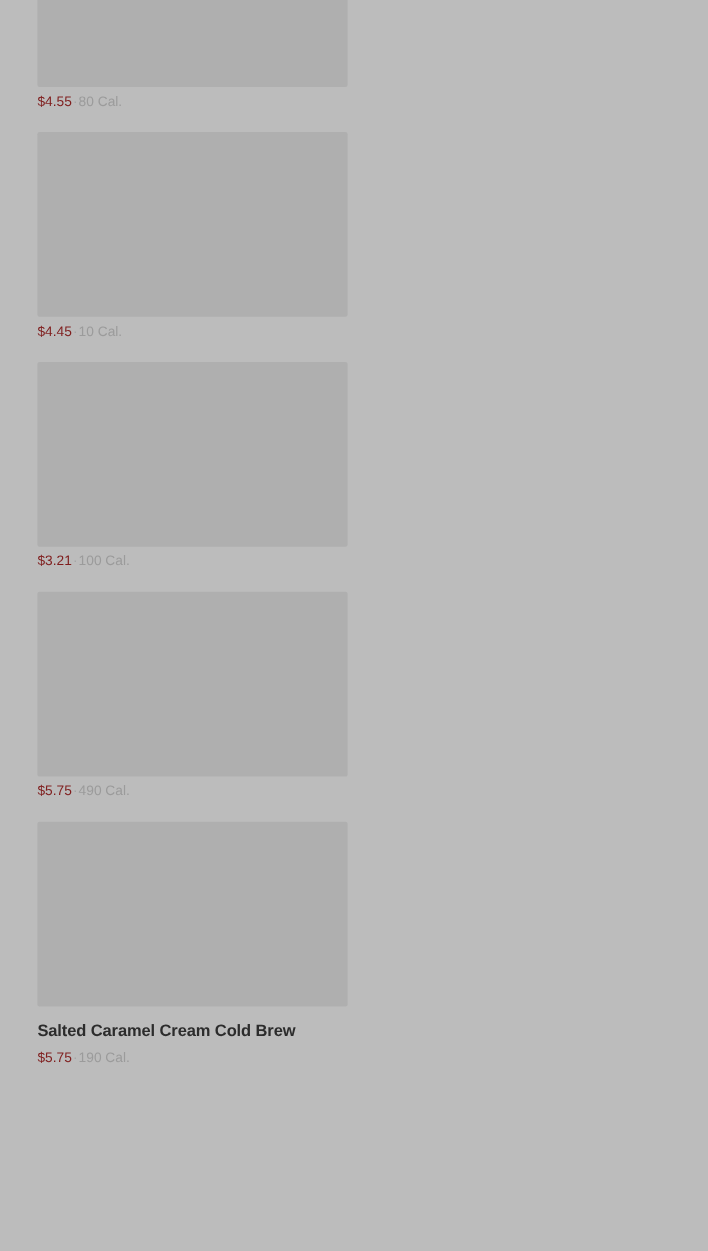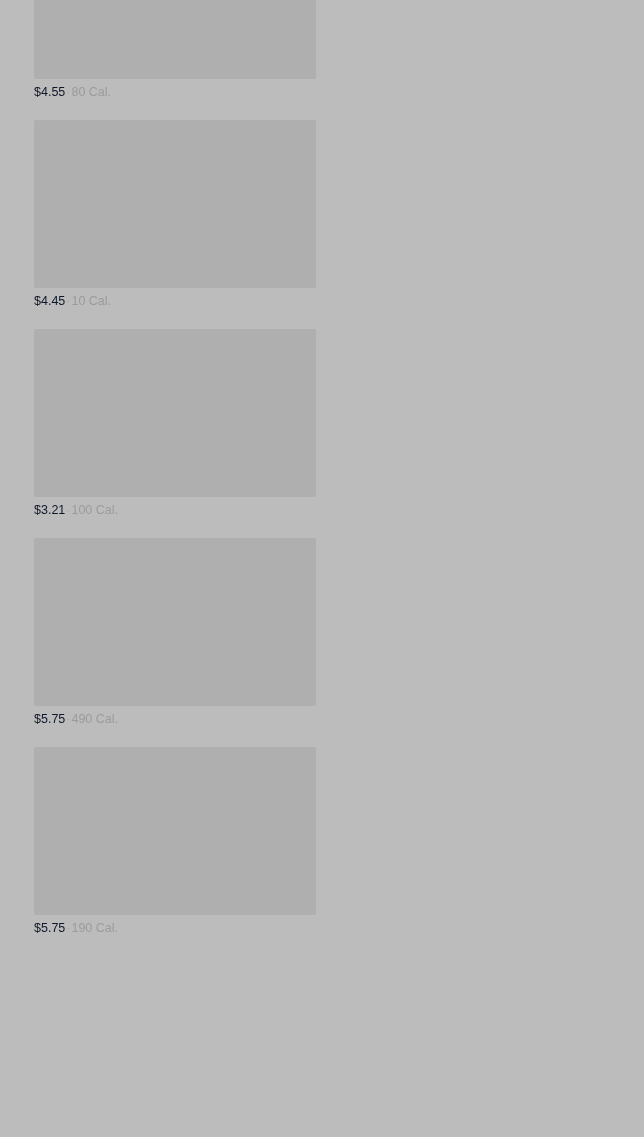--- a/index.html
+++ b/index.html
@@ -67,21 +67,21 @@
 
   .card-meta {
     margin: 5px 0 0 0;
     font-size: 12.5px;
     line-height: 16px;
     color: #9b9b9b;
     white-space: nowrap;
   }
 
   .card-price {
-    color: #0f172a;
+    color: #7f1d1d;
   }
 
   .meta-sep {
     color: #a6a6a6;
     padding: 0 1px;
   }
 
   .section-block {
     width: 100%;
   }
@@ -118,20 +118,21 @@
 
         <div class="card">
           <div class="card-image"></div>
           <div class="card-meta">
             <span class="card-price">$5.75</span><span class="meta-sep">·</span><span class="card-cal">490 Cal.</span>
           </div>
         </div>
 
         <div class="card">
           <div class="card-image"></div>
+          <div class="card-title">Salted Caramel Cream Cold Brew</div>
           <div class="card-meta">
             <span class="card-price">$5.75</span><span class="meta-sep">·</span><span class="card-cal">190 Cal.</span>
           </div>
         </div>
 
       </div>
     </div>
 
   </div>
 </div>

